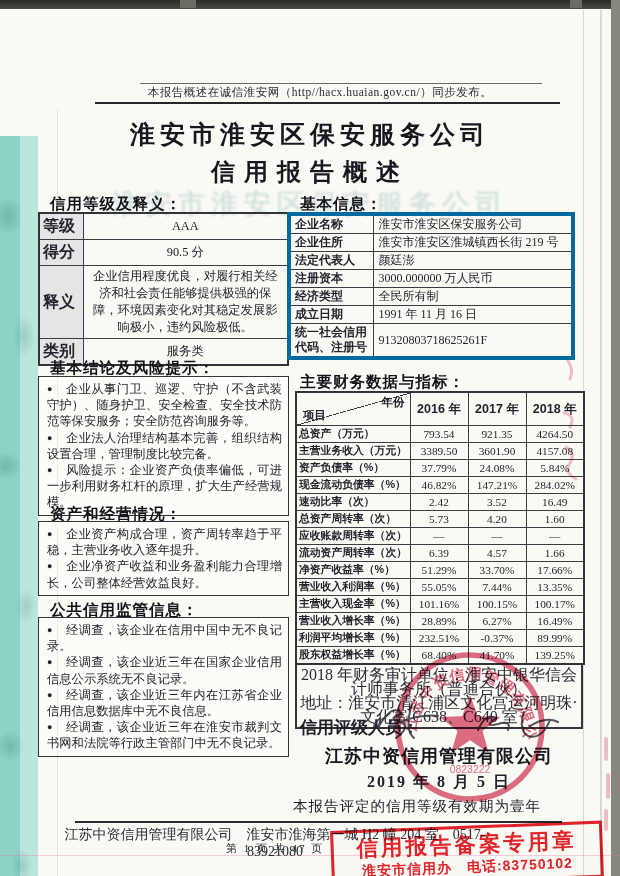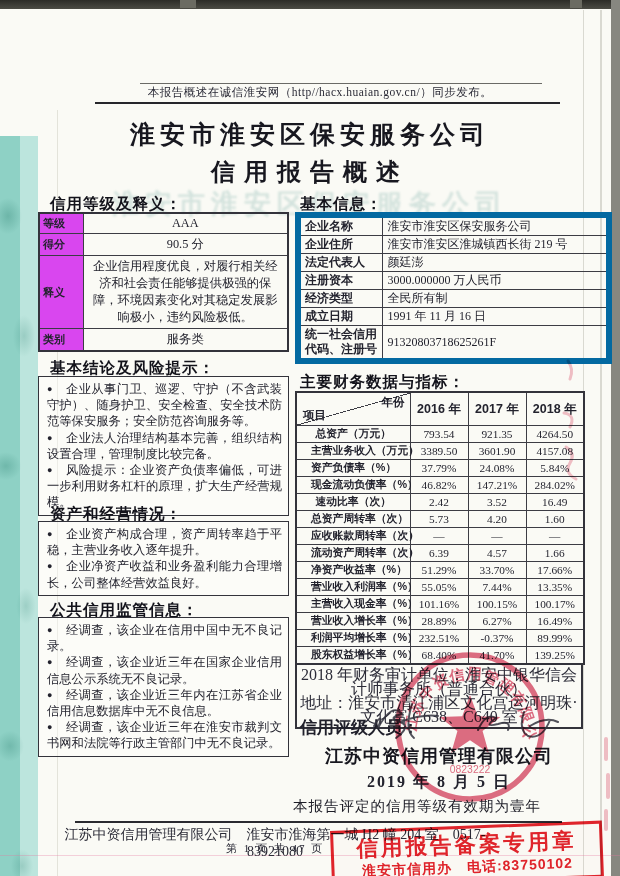--- a/index.html
+++ b/index.html
@@ -47,54 +47,54 @@
     font-size:15.5px; letter-spacing:1px; color:#13131b;
   }
 
   table { border-collapse:collapse; }
   th,td { border:1px solid #3c3c44; }
 
   
   .rating-table { left:38px; top:212px; width:251px; border:2px solid #33333b; font-size:12.3px; }
   .rating-table th {
     width:44px; font-family:"Liberation Sans",sans-serif; font-weight:700;
-    font-size:11px; padding:2px 3px; text-align:left; background:#d946ef;
+    font-size:16px; padding:2px 3px; text-align:left; background:#e5e5e5;
   }
   .rating-table td { text-align:center; padding:2px 4px; height:19px; }
 
   .bullet-box {
     left:38px; width:251px; border:1.5px solid #33333b;
     padding:4px 6px 4px 8px; font-size:12.3px; line-height:16.2px; text-align:justify;
     background:rgba(255,255,255,.35);
   }
   .bullet-item .dot { font-size:9px; margin-right:13px; vertical-align:1px; }
 
   
-  .basic-table { left:295px; top:212px; width:317px; border:6px solid #0369a1; font-size:12px; }
+  .basic-table { left:287px; top:212px; width:288px; border:4px solid #0369a1; font-size:12px; }
   .basic-table th {
     width:84px; font-family:"Liberation Sans",sans-serif; font-weight:700;
     font-size:12px; text-align:left; padding:1px 4px; line-height:15px;
   }
   .basic-table td { padding:1px 5px; line-height:14.5px; height:18px; }
 
   
   .fin-wrap { left:295px; top:391px; width:288px; }
   .fin-table { width:288px; border:2px solid #33333b; table-layout:fixed; }
   .fin-table col.c-name { width:114px; }
   .fin-table col.c-year { width:58px; }
   .fin-table thead th { height:33px; font-family:"Liberation Sans",sans-serif; font-size:12.5px; }
   .corner {
     position:relative; padding:16px;
     background:linear-gradient(to bottom right, transparent 49.4%, #3c3c44 49.4%, #3c3c44 50.8%, transparent 50.8%);
   }
   .corner .c-top  { position:absolute; top:2px; right:5px; font-size:11.5px; font-weight:700; }
   .corner .c-bot  { position:absolute; bottom:2px; left:6px; font-size:11.5px; font-weight:700; }
   .fin-table tbody th {
     font-family:"Liberation Sans",sans-serif; font-weight:700; font-size:10.8px;
-    text-align:center; padding:0 14px; white-space:nowrap; height:17px;
+    text-align:left; padding:0 2px; white-space:nowrap; height:17px;
   }
   .fin-table tbody td { text-align:center; font-size:11.3px; padding:0 1px; }
   .fin-notes {
     border:2px solid #33333b; border-top:none; text-align:center;
     font-size:16px; line-height:14px; padding:3px 3px; color:#2c2c38;
   }
 
   
   .rater-label { left:300px; top:716px; font-size:17px; font-family:"Liberation Sans",sans-serif; font-weight:700; color:#20202b; }
   .company-line { left:295px; top:744px; width:288px; text-align:center; font-weight:700; font-size:18px; letter-spacing:1px; color:#17171f; }

